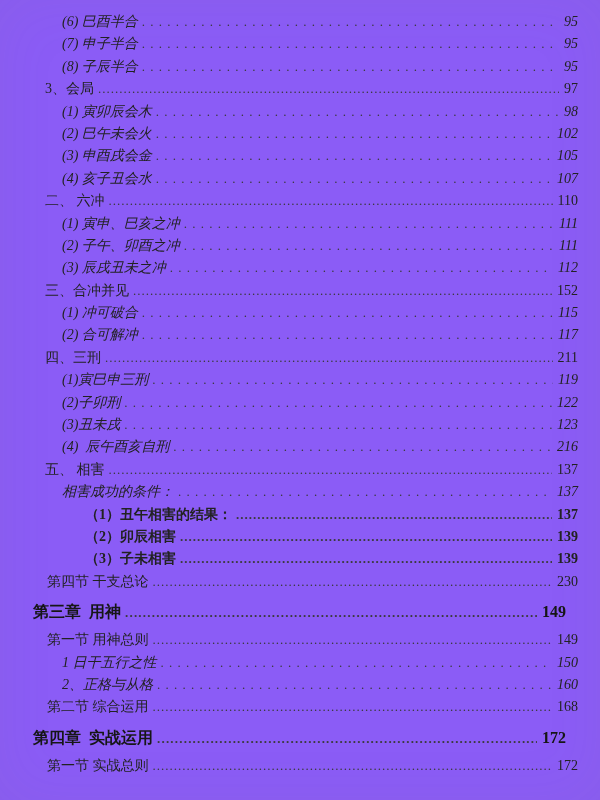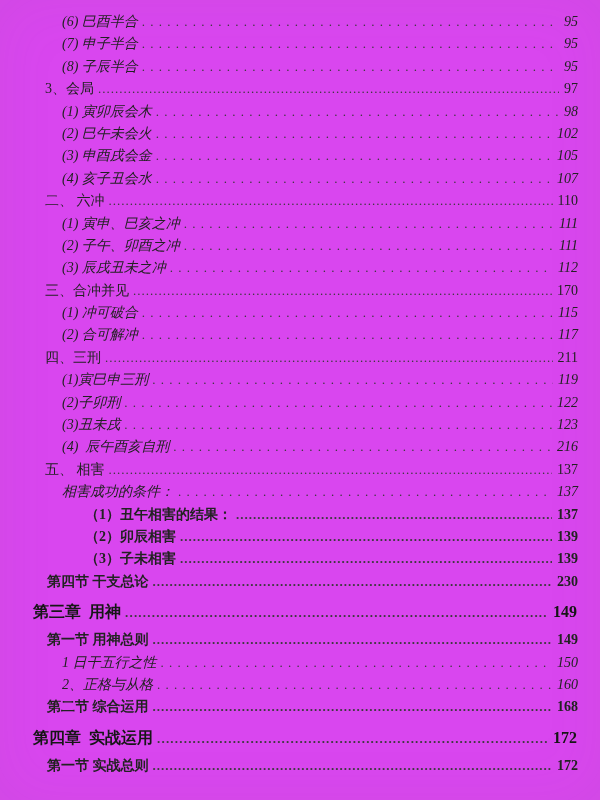--- a/index.html
+++ b/index.html
@@ -9,21 +9,21 @@
   body {
     width: 600px;
     height: 800px;
     font-family: "Liberation Serif", "DejaVu Serif", serif;
     color: #222222;
   }
   .page {
     position: relative;
     width: 600px;
     height: 800px;
-    background: #d946ef;
+    background: #8b5cf6;
     box-shadow: inset 0 0 60px rgba(120,115,105,0.08);
     overflow: hidden;
     box-sizing: border-box;
     padding: 11px 22px 0 20px;
   }
   .toc {
     display: flex;
     flex-direction: column;
   }
   .row {
@@ -53,33 +53,32 @@
   }
   .pagenum {
     flex: 0 0 auto;
     text-align: center;
   }
 
   
   .s-chapter {
     height: 26px;
     line-height: 26px;
-    margin: 6px 1px 4px 0;
+    margin: 6px 12px 4px 0;
     padding-left: 13px;
     font-weight: bold;
     font-size: 16px;
     color: #161616;
   }
   .s-chapter .leader::after {
     font-weight: bold;
     letter-spacing: 1.2px;
   }
   .s-section {
     padding-left: 27px;
-    font-weight: bold;
   }
   .s-num {
     padding-left: 25px;
   }
   .s-sub, .s-note {
     padding-left: 42px;
     font-style: italic;
   }
   .s-subsub {
     padding-left: 65px;
@@ -164,21 +163,21 @@
 
   <div class="row s-sub">
     <span class="label">(3) 辰戌丑未之冲</span>
     <span class="leader"></span>
     <span class="pagenum">112</span>
   </div>
 
   <div class="row s-num">
     <span class="label">三、合冲并见</span>
     <span class="leader"></span>
-    <span class="pagenum">170</span>
+    <span class="pagenum">152</span>
   </div>
 
   <div class="row s-sub">
     <span class="label">(1) 冲可破合</span>
     <span class="leader"></span>
     <span class="pagenum">115</span>
   </div>
 
   <div class="row s-sub">
     <span class="label">(2) 合可解冲</span>

